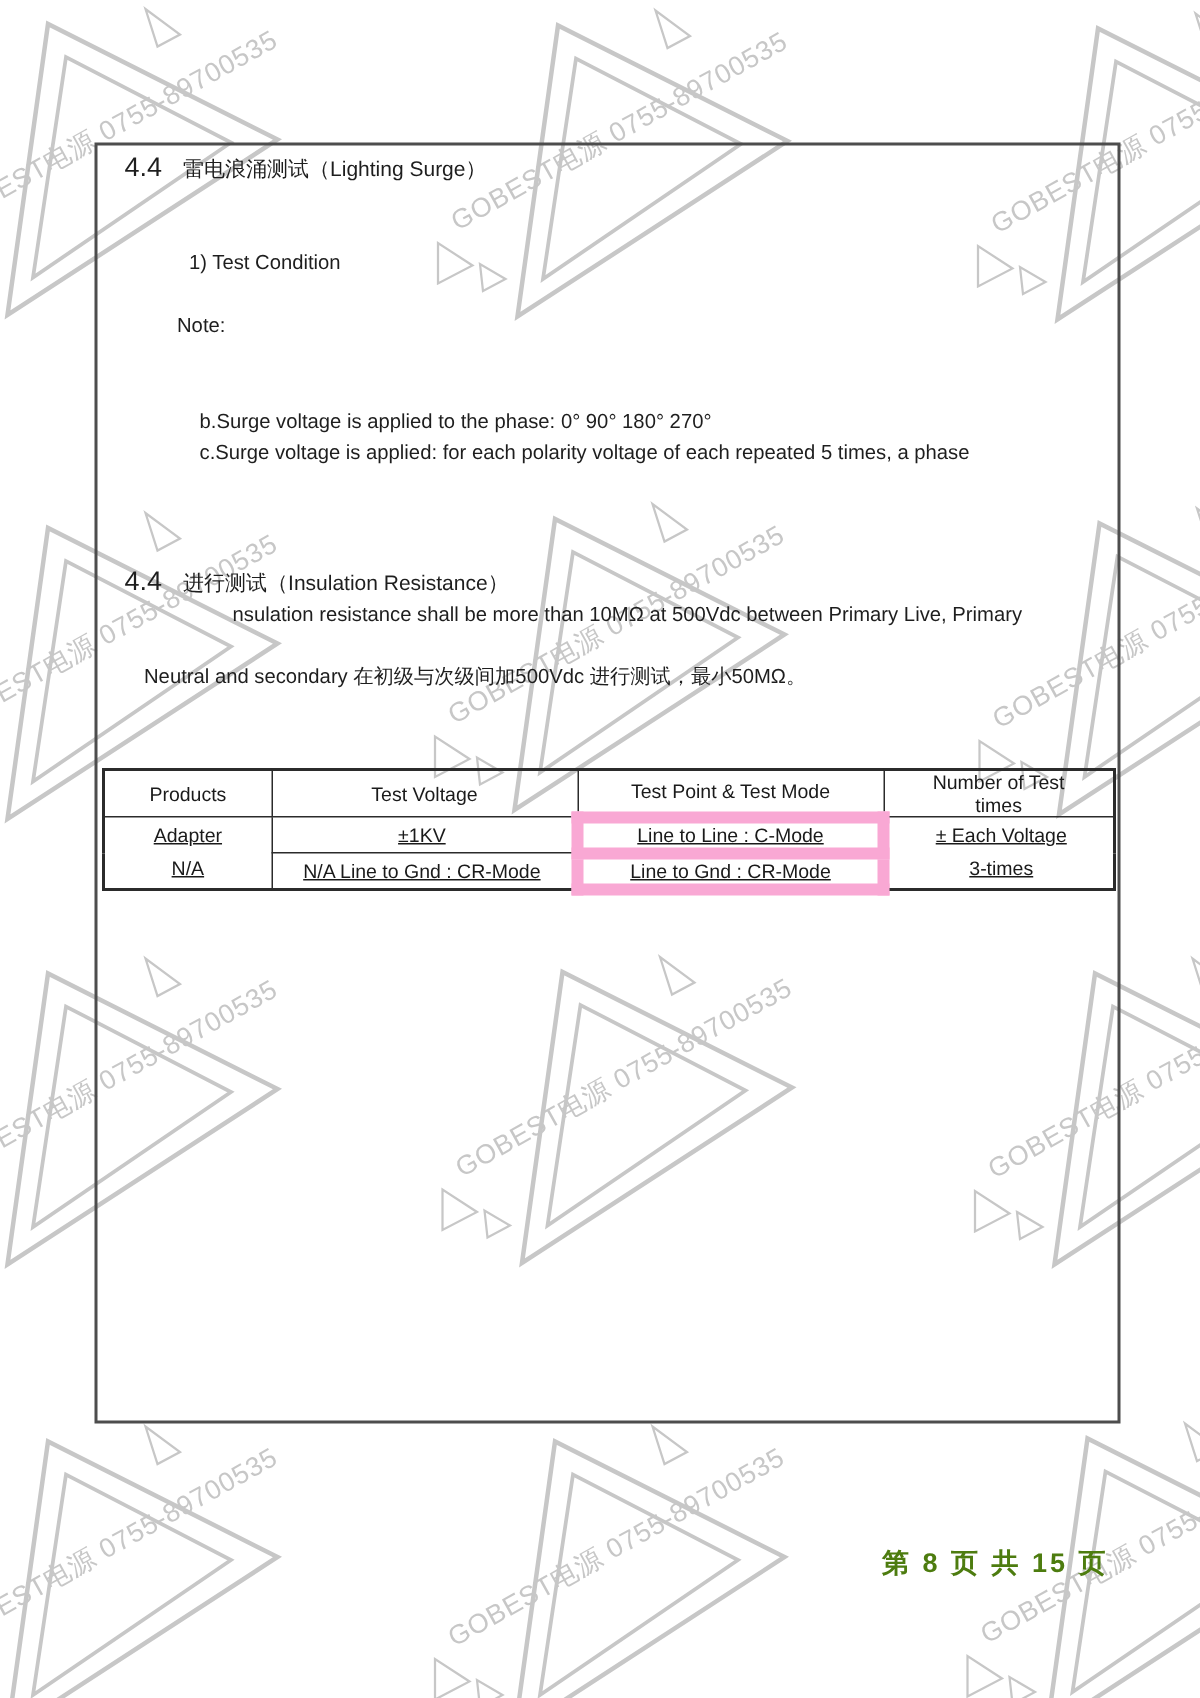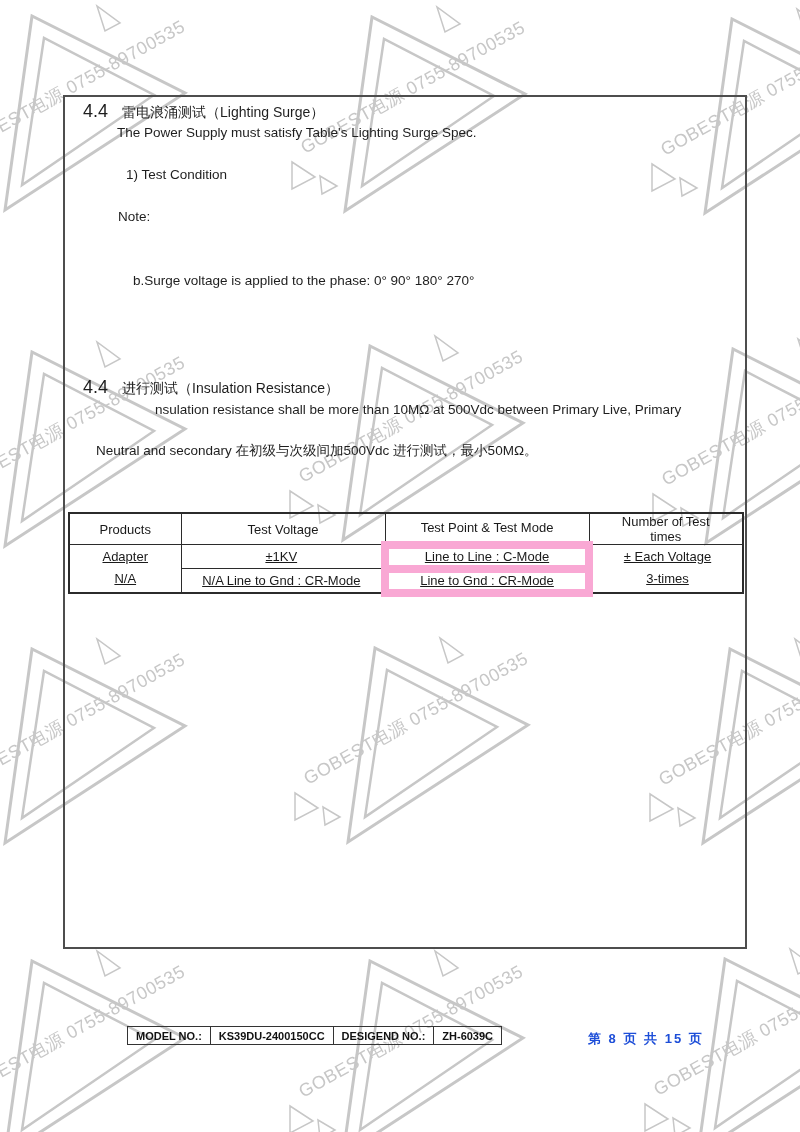--- a/index.html
+++ b/index.html
@@ -68,24 +68,24 @@
     height: 18px;
     text-align: center;
     vertical-align: middle;
     padding: 0 8px;
     white-space: nowrap;
     background: transparent;
   }
   .page-info {
     position: absolute;
     left: 588px; top: 1030px;
-    font-size: 13px;
+    font-size: 18px;
     font-weight: 600;
     letter-spacing: 2px;
-    color: #1d4ed8;
+    color: #4d7c0f;
     white-space: nowrap;
   }
 </style>
 </head>
 <body>
 
 <div class="page">
 
   <svg width="0" height="0" style="position:absolute" aria-hidden="true">
     <defs>
@@ -139,24 +139,24 @@
       </svg>
   </div>
 
   <div class="content">
 
     <div class="frame"></div>
 
     <div class="tline heading" style="left:83px;top:103px">
       <span class="sec-num">4.4</span><span>雷电浪涌测试（Lighting Surge）</span>
     </div>
-    <div class="tline" style="left:117px;top:124px">The Power Supply must satisfy Table's Lighting Surge Spec.</div>
     <div class="tline" style="left:126px;top:166px">1) Test Condition</div>
     <div class="tline" style="left:118px;top:208px">Note:</div>
     <div class="tline" style="left:133px;top:272px">b.Surge voltage is applied to the phase: 0° 90° 180° 270°</div>
+    <div class="tline" style="left:133px;top:293px">c.Surge voltage is applied: for each polarity voltage of each repeated 5 times, a phase</div>
 
     <div class="tline heading" style="left:83px;top:379px">
       <span class="sec-num">4.4</span><span>进行测试（Insulation Resistance）</span>
     </div>
     <div class="tline" style="left:155px;top:401px">nsulation resistance shall be more than 10MΩ at 500Vdc between Primary Live, Primary</div>
     <div class="tline" style="left:96px;top:442px">Neutral and secondary 在初级与次级间加500Vdc 进行测试，最小50MΩ。</div>
 
     <table class="test-table">
       <colgroup>
         <col style="width:112px">
@@ -183,27 +183,17 @@
           <span>3-times</span>
         </td>
       </tr>
       <tr>
         <td>N/A Line to Gnd : CR-Mode</td>
         <td class="thick">Line to Gnd : CR-Mode</td>
       </tr>
     </tbody>
       </table>
 
-    <table class="model-table">
-      <tbody>
-          <tr>
-        <td style="width:62px">MODEL NO.:</td>
-        <td style="width:104px">KS39DU-2400150CC</td>
-        <td style="width:78px">DESIGEND NO.:</td>
-        <td style="width:52px">ZH-6039C</td>
-      </tr>
-    </tbody>
-      </table>
 
     <div class="page-info">第 8 页  共 15 页</div>
 
   </div>
 </div>
 
 </body></html>

